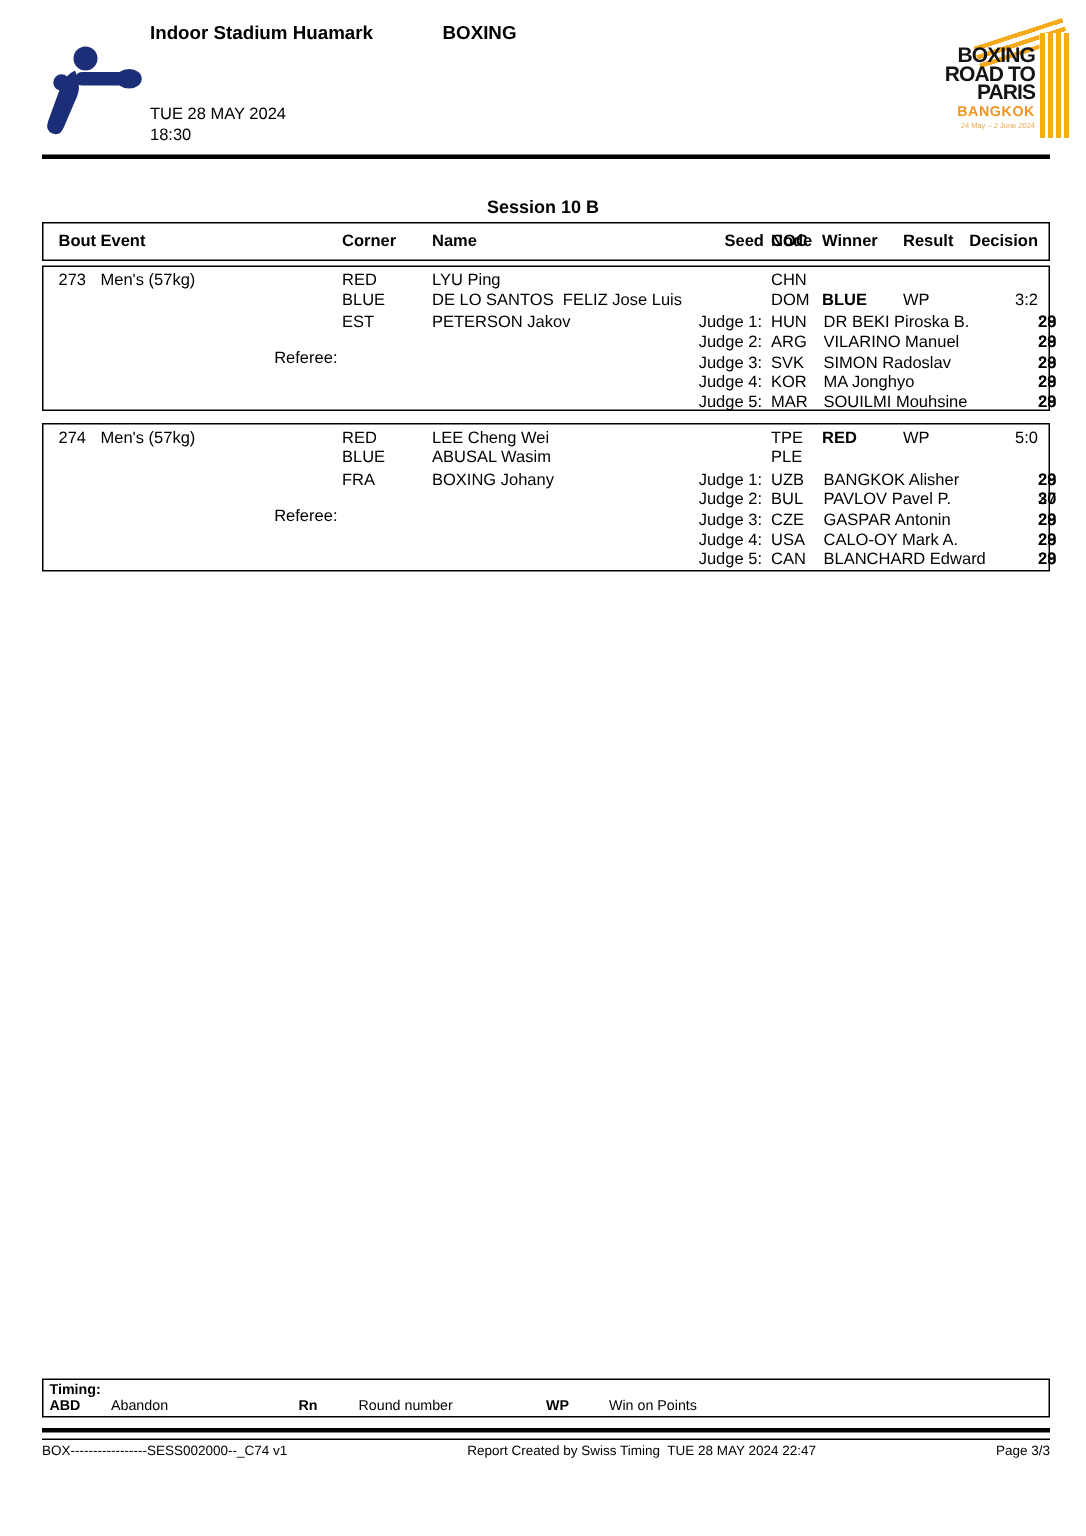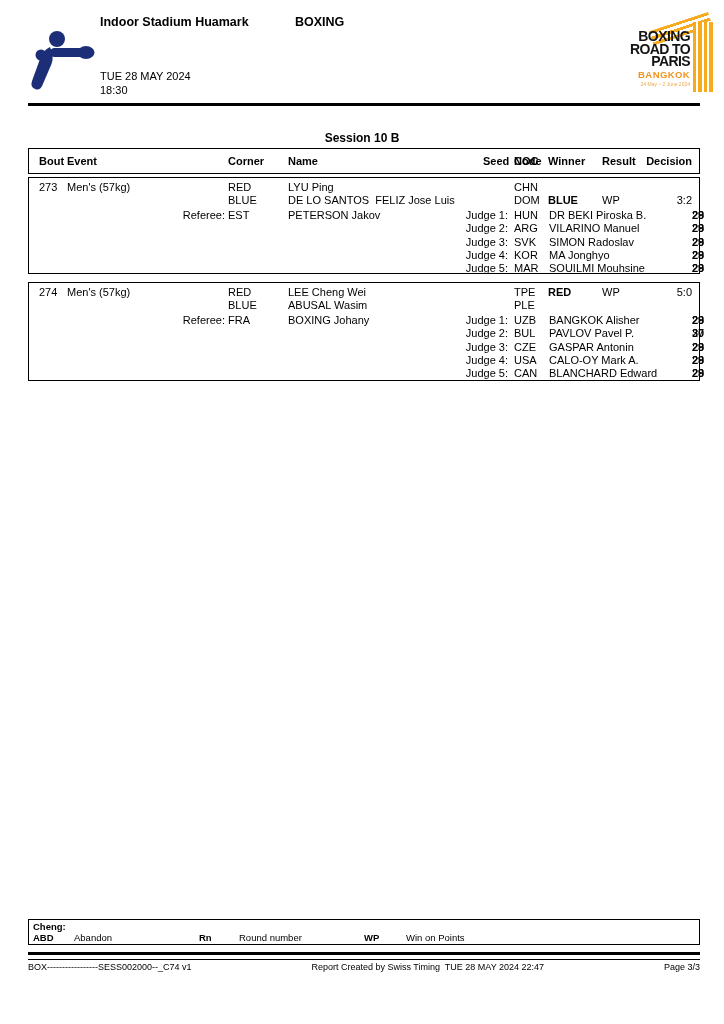--- a/index.html
+++ b/index.html
@@ -42,21 +42,21 @@
 
   
   .c-boutnum{left:10px;width:24px;}
   .c-event{left:38px;}
   .c-corner{left:199px;}
   .c-name{left:259px;}
   .c-noc{left:485px;}
   .c-winner{left:519px;font-weight:bold;}
   .c-result{left:573px;}
   .c-decision{right:7px;text-align:right;}
-  .c-reflabel{left:140px;width:56px;text-align:right;}
+  .c-reflabel{left:140px;width:56px;text-align:right;margin-top:24px;}
   .c-jlabel{left:412px;width:67px;text-align:right;}
   .c-jname{left:520px;}
   .c-score{right:7px;text-align:right;}
   .b{font-weight:bold;}
 
   
   .hrow span{position:absolute;font-weight:bold;font-size:11px;top:6px;white-space:nowrap;}
   .h-bout{left:10px}.h-event{left:38px}.h-corner{left:199px}.h-name{left:259px}
   .h-seed{left:454px}.h-winner{left:519px}.h-result{left:573px}
   .h-decision{right:7px;text-align:right;}
@@ -220,21 +220,21 @@
     </div>
     <div class="row r7">
       <span class="c-jlabel">Judge 5:</span>
       <span class="c-noc">CAN</span>
       <span class="c-jname">BLANCHARD Edward</span>
       <span class="c-score"><span class="b">29</span><span>:</span><span>28</span></span>
     </div>
   </div>
 
   <div class="box legendbox">
-    <span class="lg lg-title">Cheng:</span>
+    <span class="lg lg-title">Timing:</span>
     <span class="lg lg-r lg-b lg-a0">ABD</span>
     <span class="lg lg-r lg-m0">Abandon</span>
     <span class="lg lg-r lg-b lg-a1">Rn</span>
     <span class="lg lg-r lg-m1">Round number</span>
     <span class="lg lg-r lg-b lg-a2">WP</span>
     <span class="lg lg-r lg-m2">Win on Points</span>
   </div>
 
   <div class="botrule"></div>
   <div class="footline">

